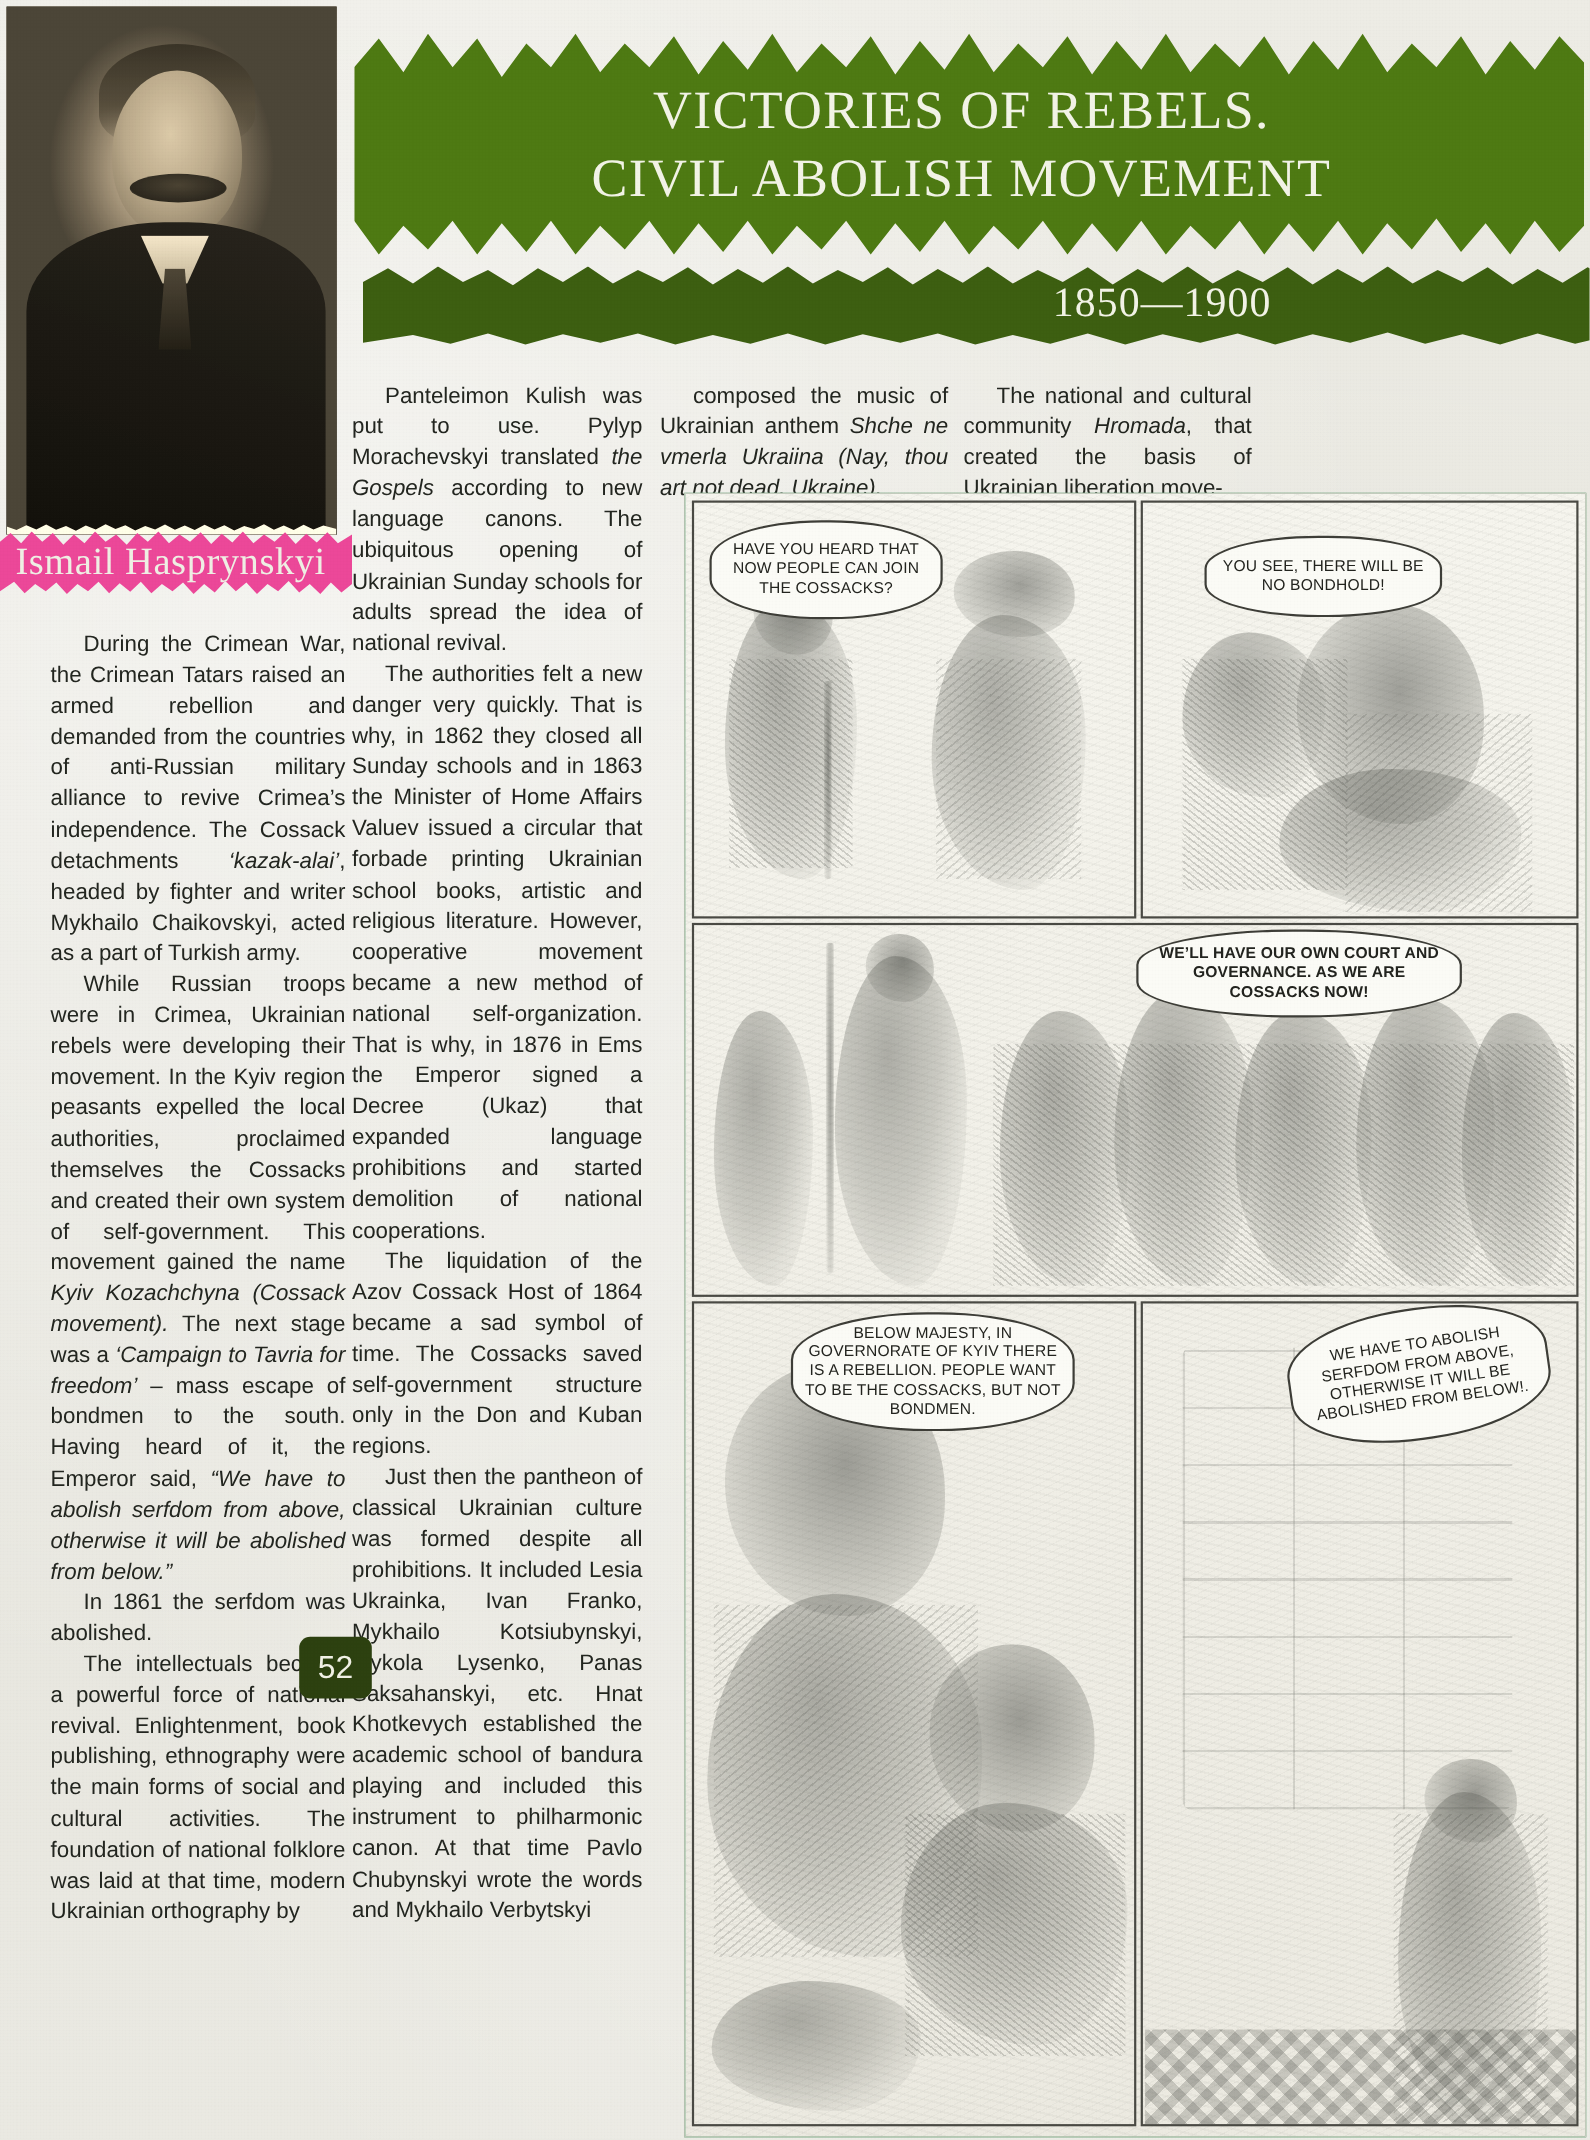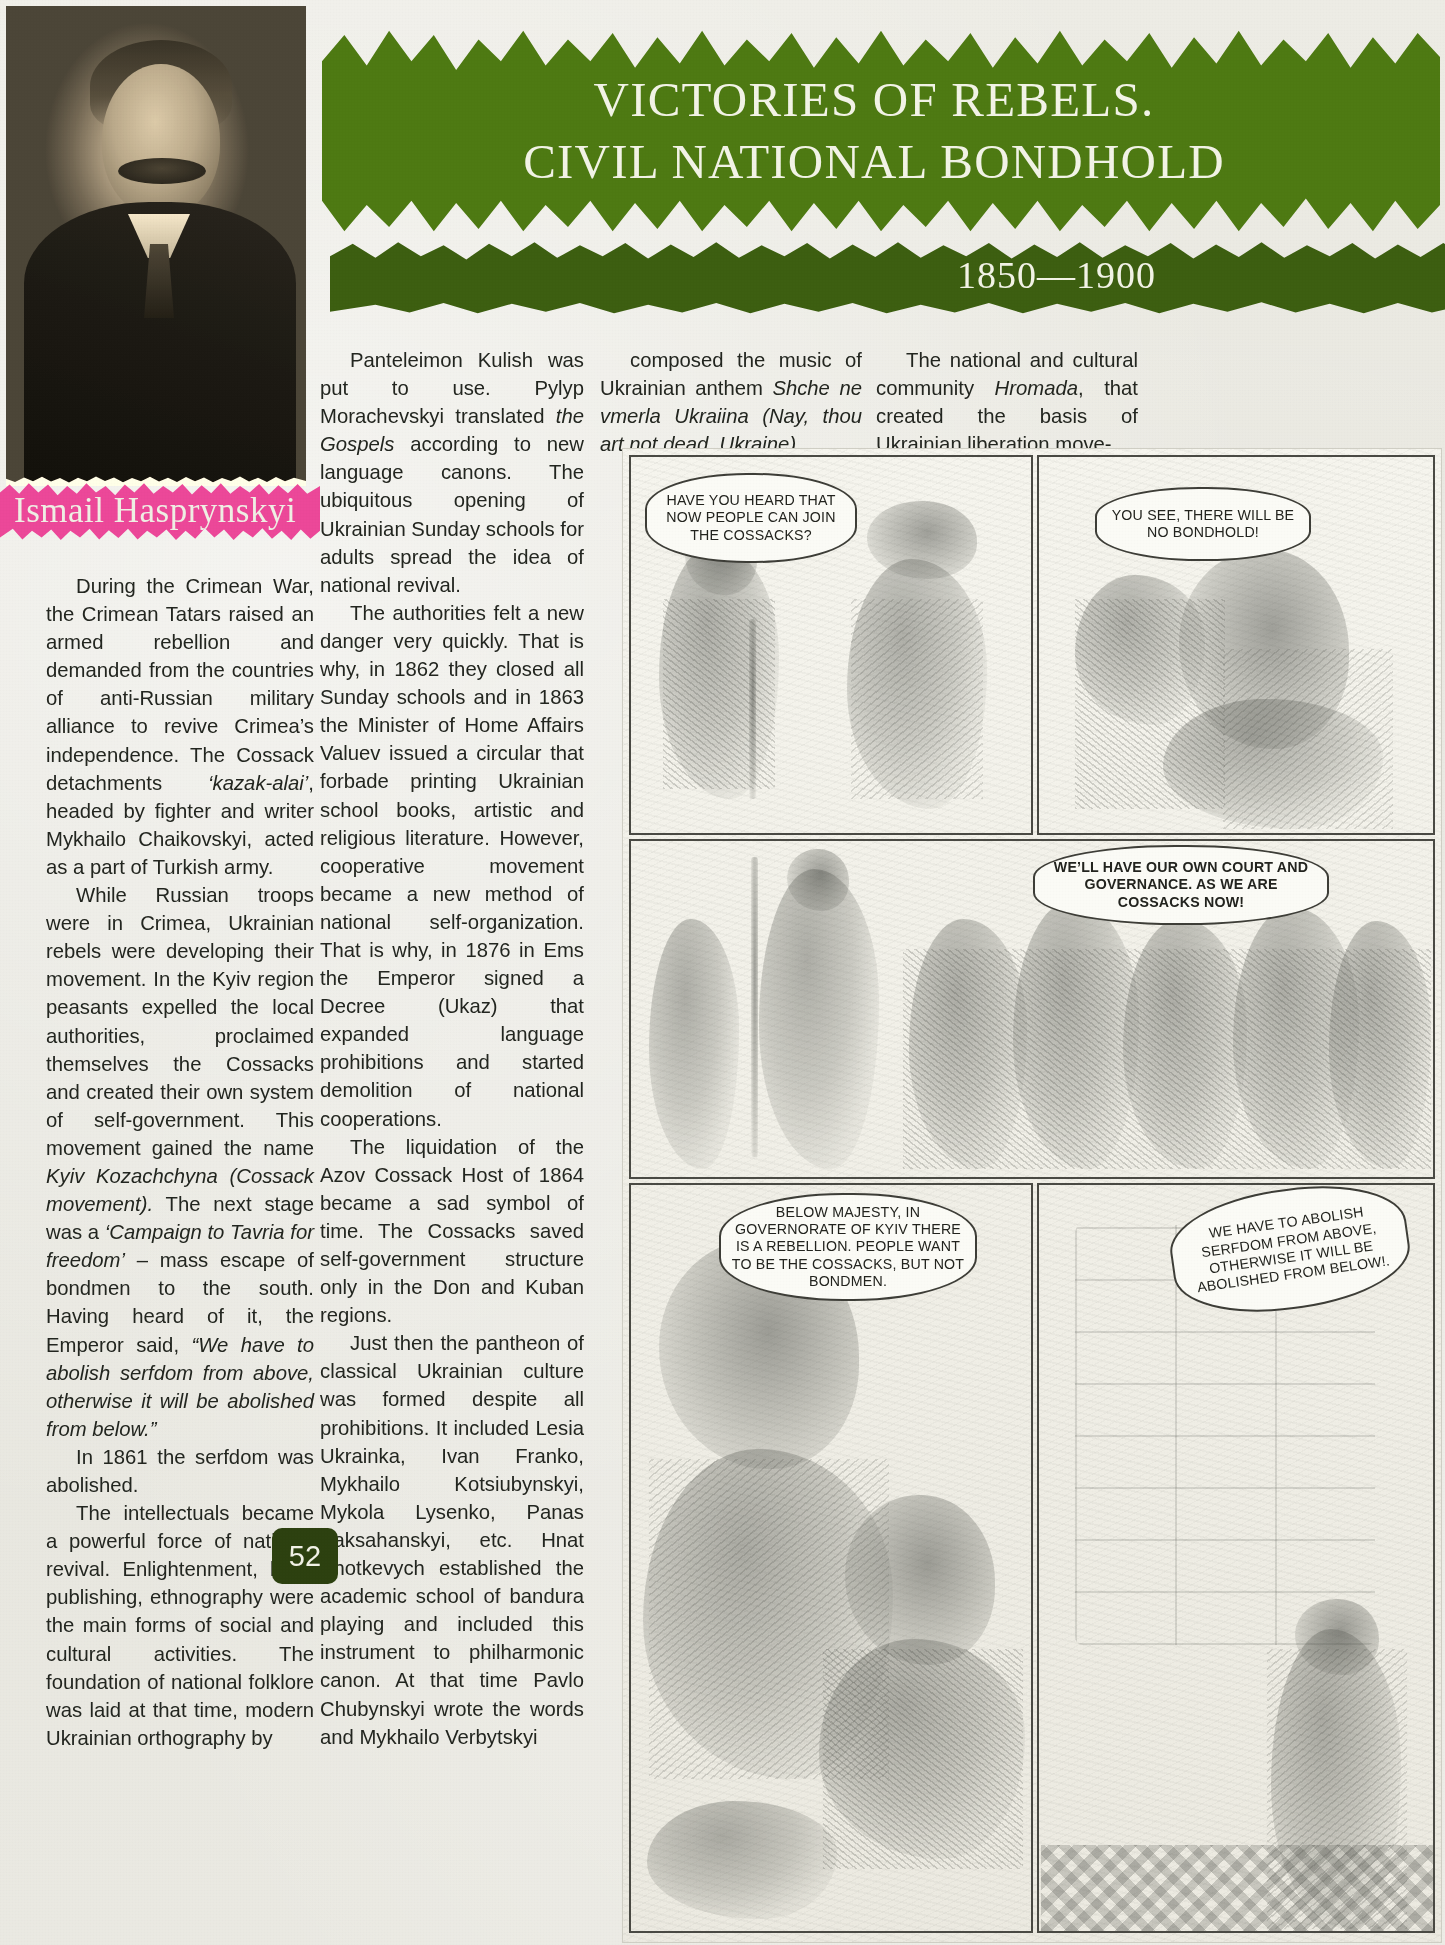--- a/index.html
+++ b/index.html
@@ -166,21 +166,21 @@
   #col1 { left: 46px;  top: 572px;  width: 268px; }
   #col2 { left: 320px; top: 346px;  width: 264px; }
   #col3 { left: 600px; top: 346px;  width: 262px; }
   #col4 { left: 876px; top: 346px;  width: 262px; }
 
   
   .page-num {
     position: absolute; left: 272px; top: 1488px; width: 66px; height: 56px;
     background: #2d4110; border-radius: 10px;
     display: flex; align-items: center; justify-content: center;
-    color: #f1f1e6; font-size: 29px; font-family: "Liberation Sans", sans-serif; margin-top: 40px;
+    color: #f1f1e6; font-size: 29px; font-family: "Liberation Sans", sans-serif;
   }
 
   
   .comic {
     position: absolute; left: 622px; top: 448px; width: 820px; height: 1495px;
     background: #15803d;
     border: 1px solid #cfcec4;
   }
   .comic-bg {
     position: absolute; inset: 0;
@@ -251,21 +251,21 @@
   </div>
 </div>
 
 <div class="name-banner">
   <span>Ismail Hasprynskyi</span>
 </div>
 
 <div class="title-banner">
   <div class="lines">
     <div>VICTORIES OF REBELS.</div>
-    <div>CIVIL NATIONAL BONDHOLD</div>
+    <div>CIVIL ABOLISH MOVEMENT</div>
   </div>
 </div>
 
 <div class="subtitle-banner">
   <span>1850—1900</span>
 </div>
 
 <div class="col" id="col1">
     <p class="ind">During the Crimean War, the Crimean Tatars raised an armed rebellion and demanded from the countries of anti-Russian military alliance to revive Crimea’s independence. The Cossack detachments <i>‘kazak-alai’</i>, headed by fighter and writer Mykhailo Chaikovskyi, acted as a part of Turkish army.</p>
     <p class="ind">While Russian troops were in Crimea, Ukrainian rebels were developing their movement. In the Kyiv region peasants expelled the local authorities, proclaimed themselves the Cossacks and created their own system of self-government. This movement gained the name <i>Kyiv Kozachchyna (Cossack movement).</i> The next stage was a <i>‘Campaign to Tavria for freedom’</i> – mass escape of bondmen to the south. Having heard of it, the Emperor said, <i>“We have to abolish serfdom from above, otherwise it will be abolished from below.”</i></p>

